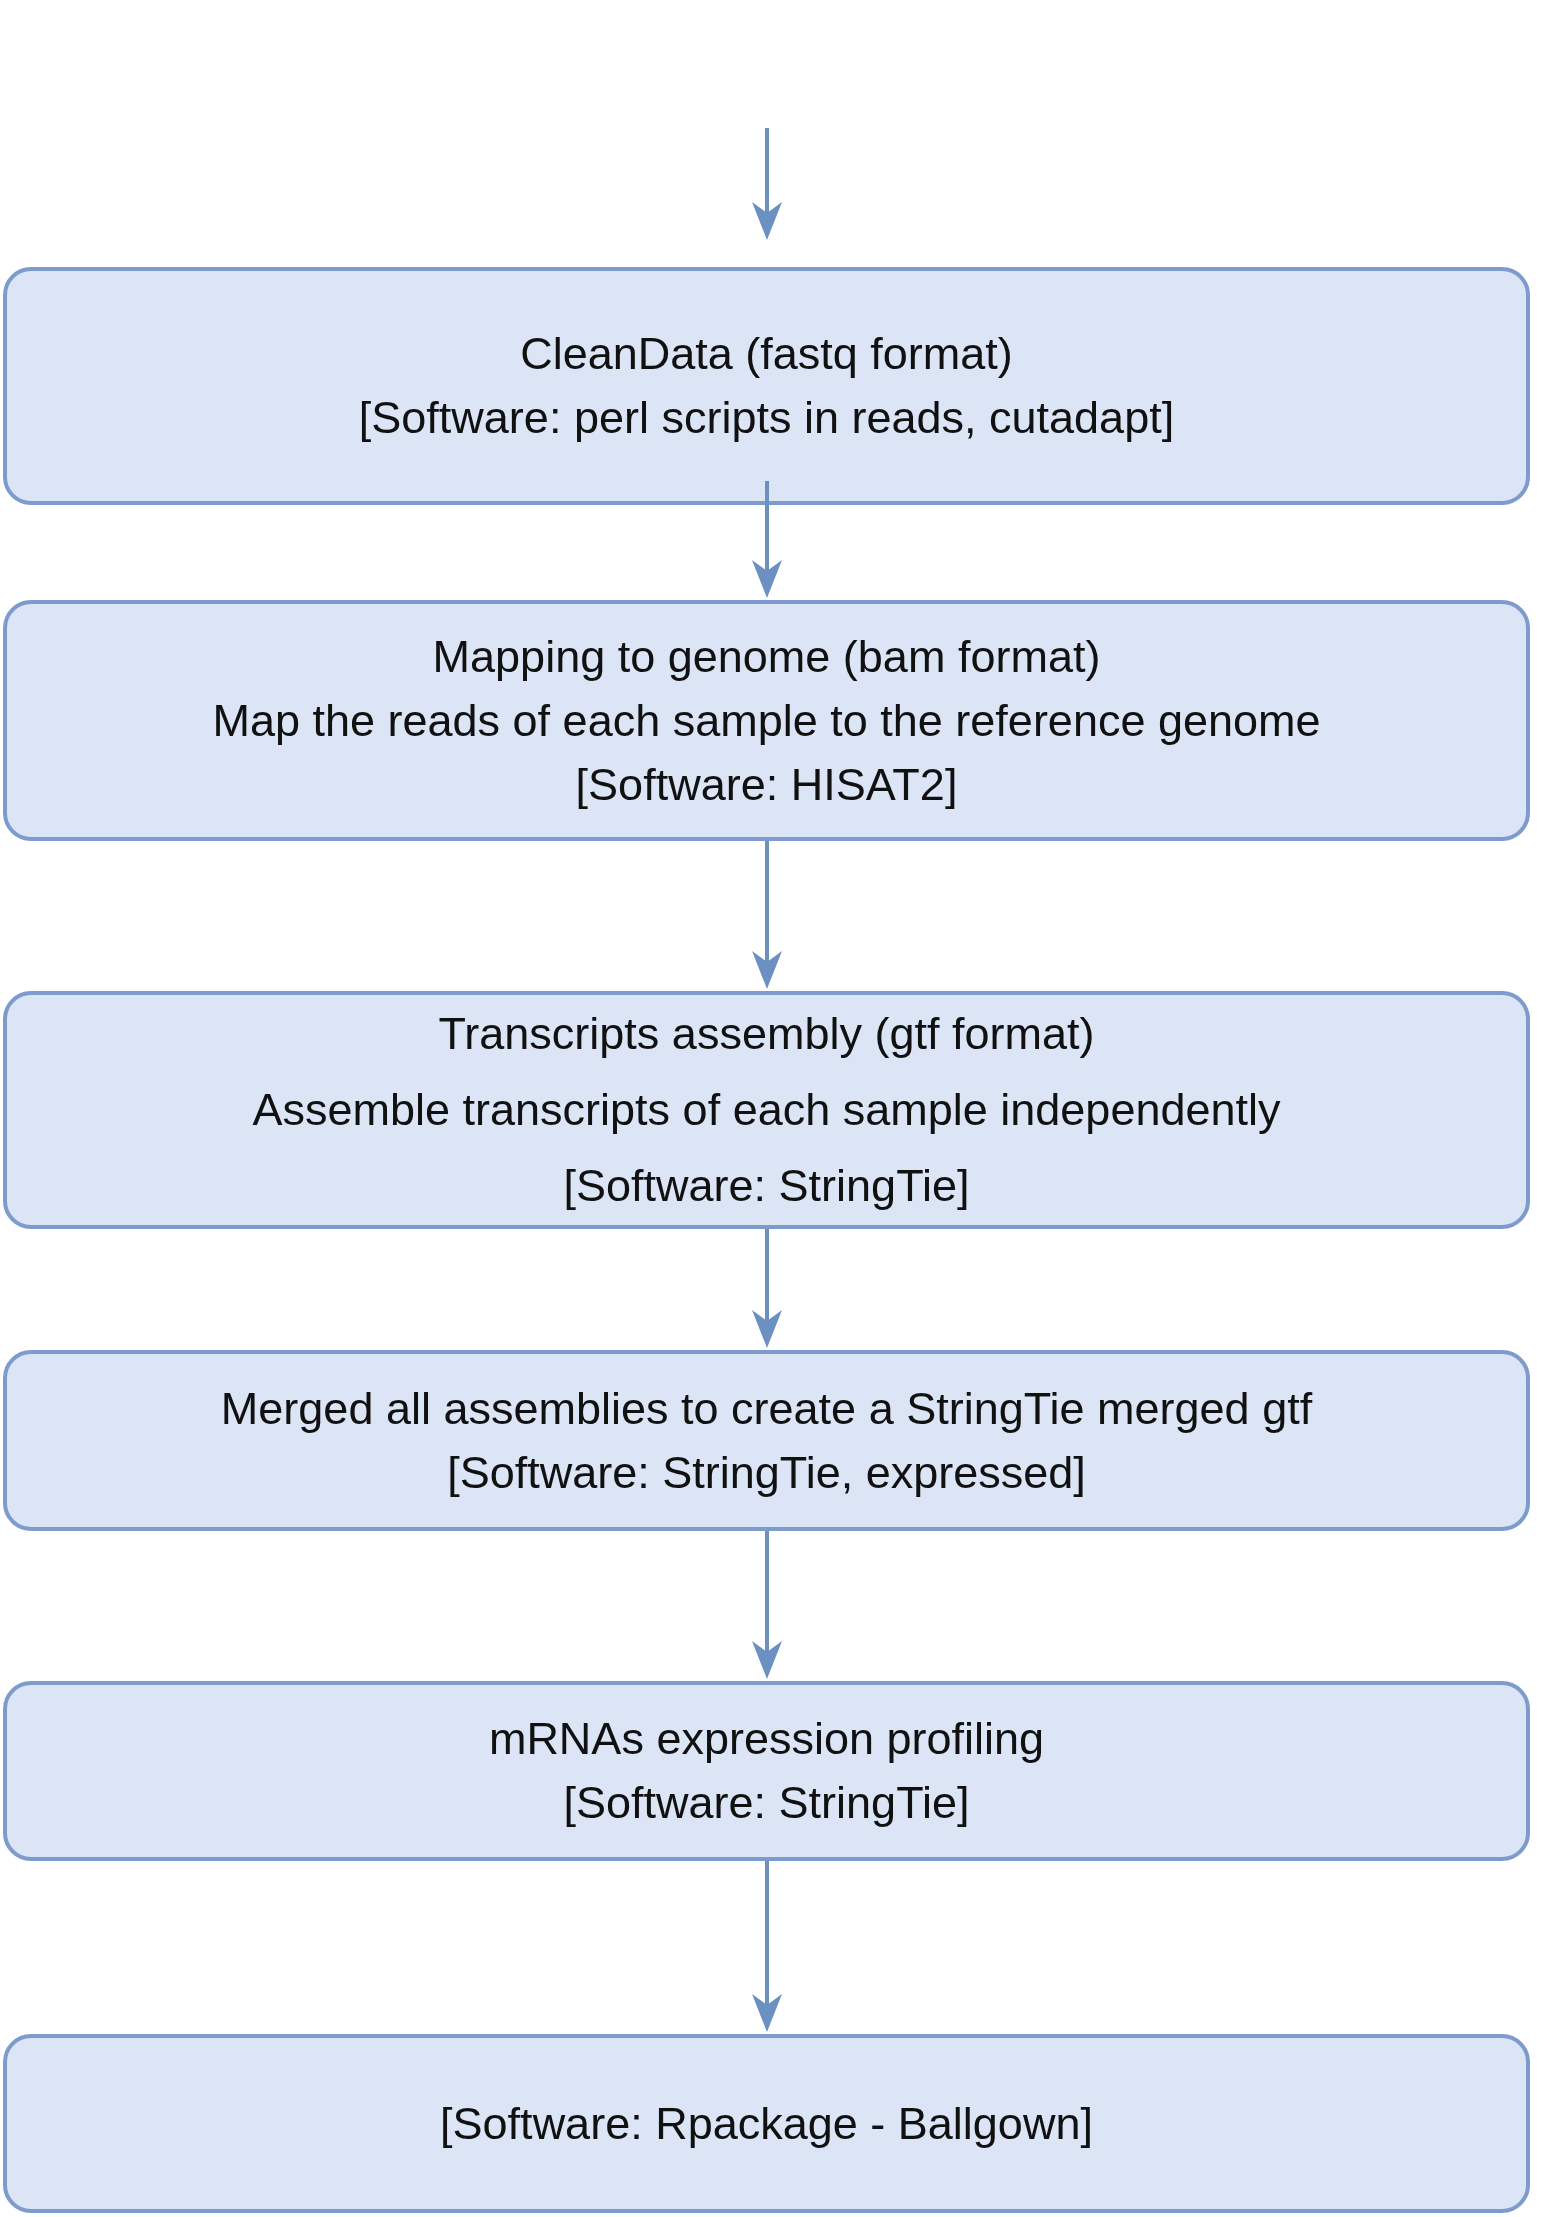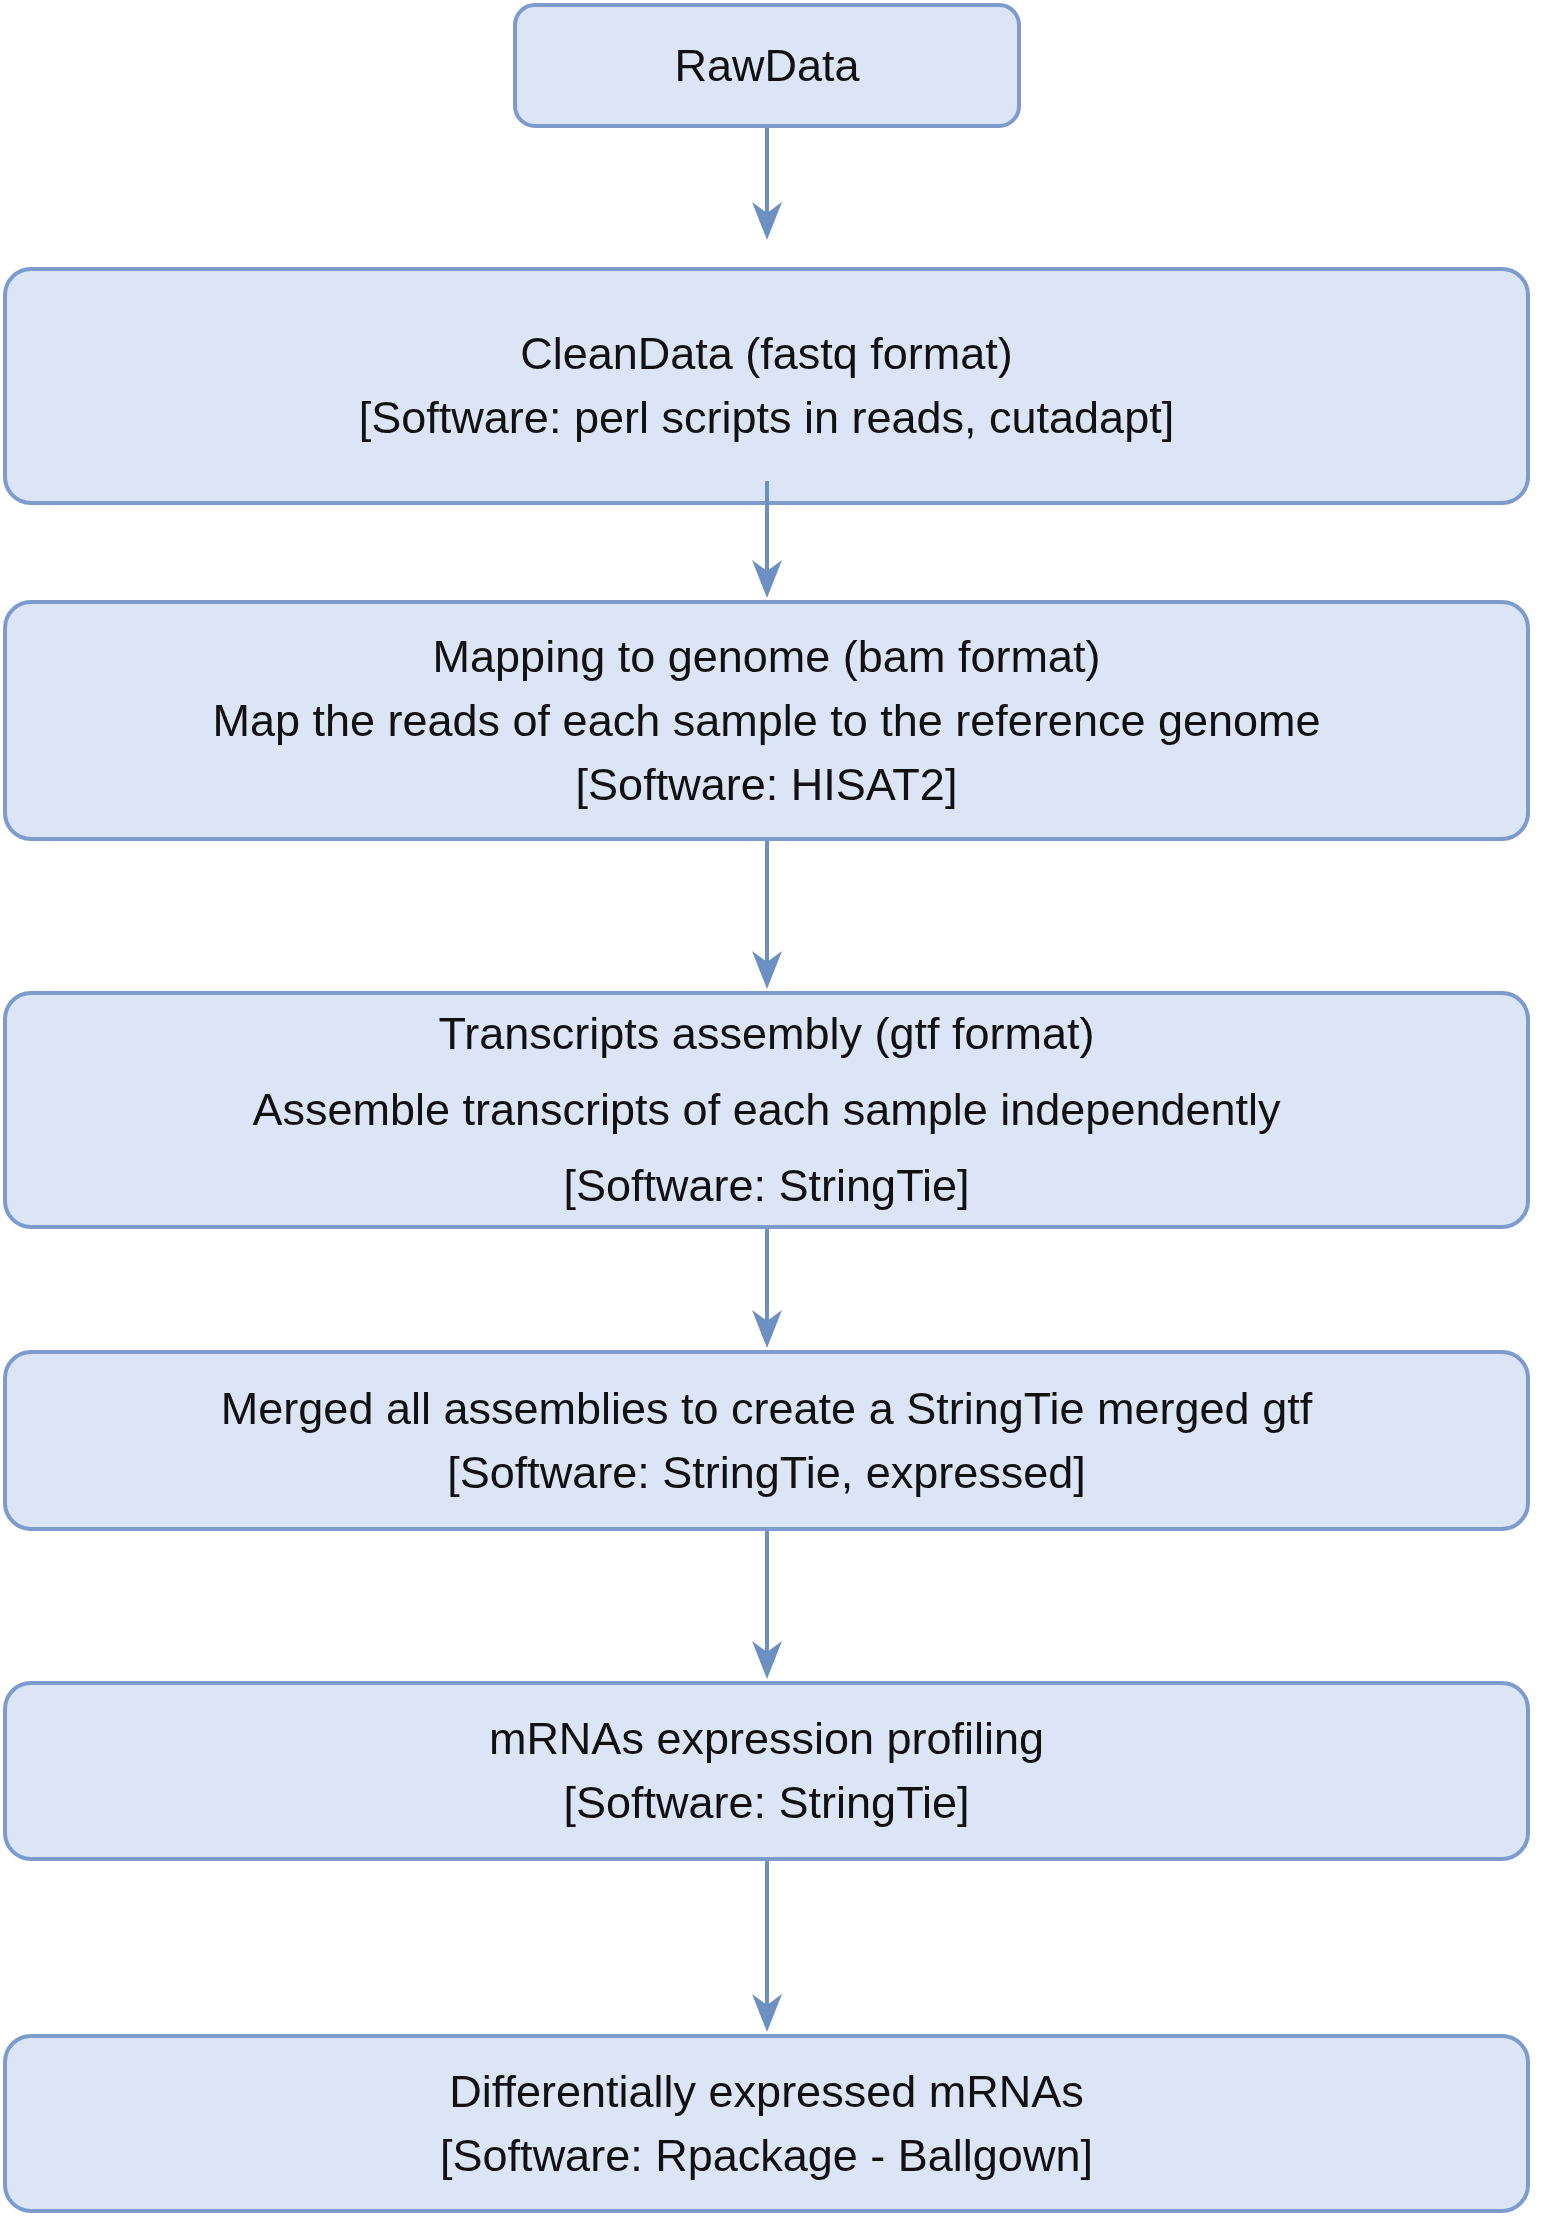--- a/index.html
+++ b/index.html
@@ -73,23 +73,20 @@
     height: 38px;
     display: block;
   }
   .arrow-head path { fill: var(--arrow); }
 </style>
 </head>
 <body>
 
 <div class="canvas">
 
-  <div class="flow-node node-1">
-    <div>RawData</div>
-  </div>
 
   <div class="flow-arrow arrow-1">
     <div class="arrow-stem"></div>
     <svg class="arrow-head" viewBox="0 0 32 38" preserveAspectRatio="none">
         <path d="M1 0 L16 38 L31 0 L16 11 Z"></path>
       </svg>
   </div>
 
   <div class="flow-node node-2">
     <div>CleanData (fastq format)</div>
@@ -147,17 +144,16 @@
   </div>
 
   <div class="flow-arrow arrow-6">
     <div class="arrow-stem"></div>
     <svg class="arrow-head" viewBox="0 0 32 38" preserveAspectRatio="none">
         <path d="M1 0 L16 38 L31 0 L16 11 Z"></path>
       </svg>
   </div>
 
   <div class="flow-node node-7">
-    <div>Differentially expressed mRNAs</div>
     <div>[Software: Rpackage - Ballgown]</div>
   </div>
 
 </div>
 
 </body></html>

